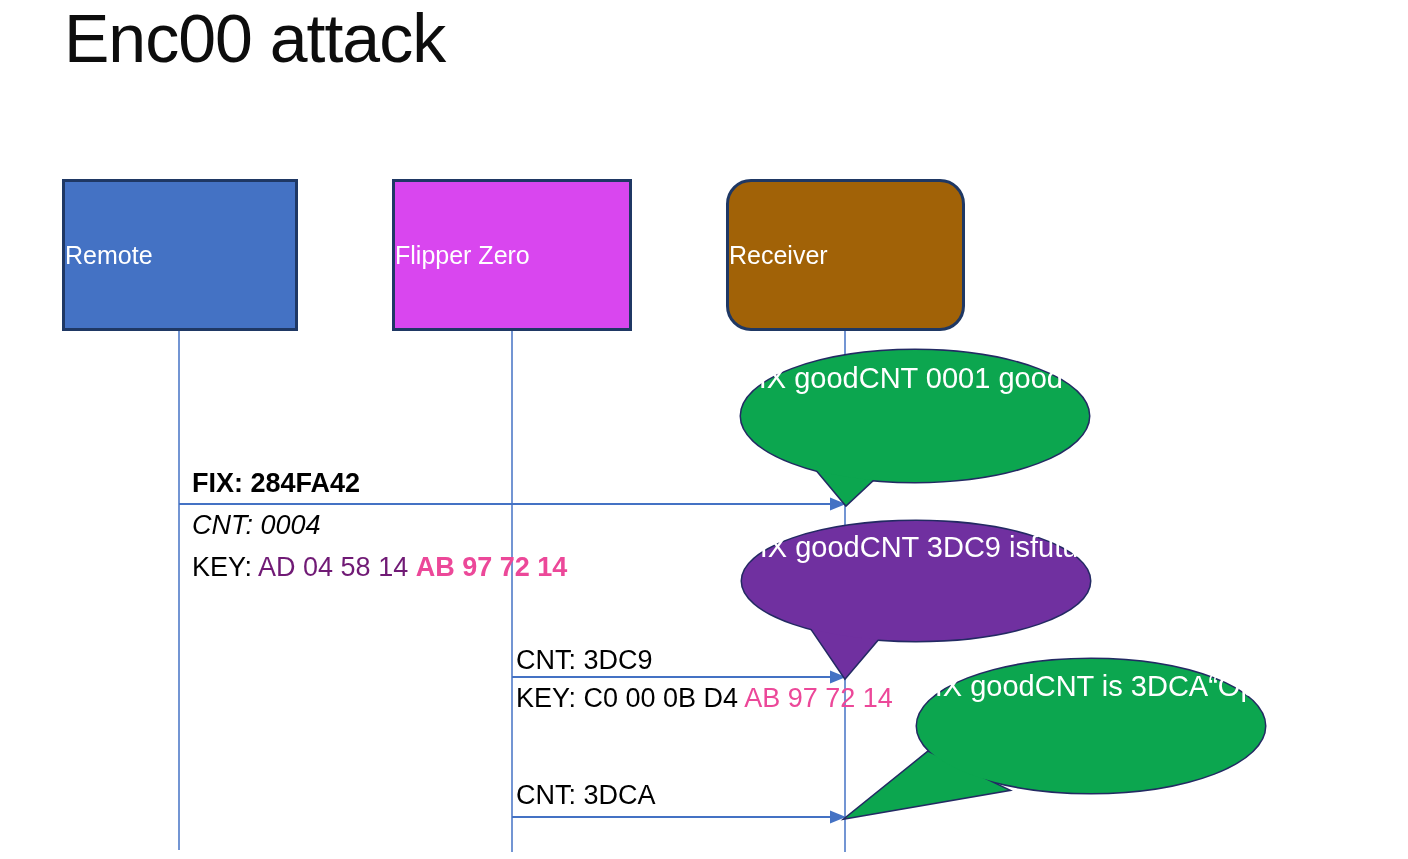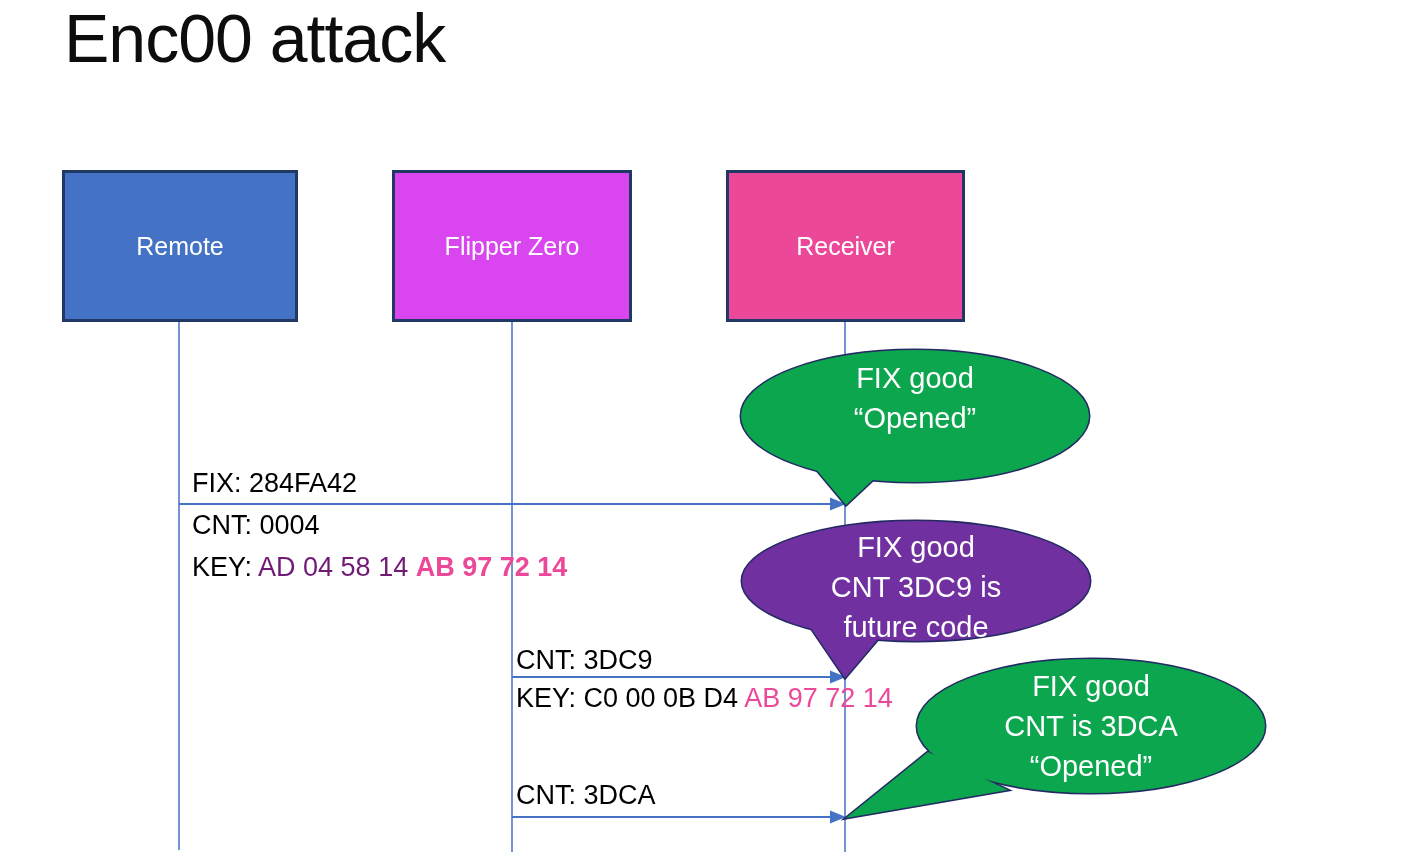--- a/index.html
+++ b/index.html
@@ -10,38 +10,38 @@
     font-family:"Liberation Sans", sans-serif;
     overflow:hidden;
   }
   .title{
     position:absolute;left:64px;top:0;
     font-size:68px;line-height:76px;font-weight:300;
     color:#0d0d0d;letter-spacing:-1px;white-space:nowrap;
   }
   .diagram-svg{position:absolute;left:0;top:0;z-index:1;}
   .actor{
-    position:absolute;top:170px;height:152px;
+    position:absolute;top:179px;height:152px;
     box-sizing:border-box;border:3px solid #1F3864;
-    display:flex;align-items:center;justify-content:center;
+    display:flex;align-items:center;justify-content:flex-start;
     color:#ffffff;font-size:25px;z-index:2;white-space:nowrap;
   }
   .actor.remote{left:62px;width:236px;background:#4472C4;}
   .actor.flipper{left:392px;width:240px;background:#d946ef;}
-  .actor.receiver{left:726px;width:239px;background:#ec4899;}
+  .actor.receiver{left:726px;width:239px;background:#a16207;border-radius:25px;}
   .msg-line{
     position:absolute;z-index:2;
     font-size:27px;line-height:30px;color:#000000;white-space:nowrap;
   }
   .msg-line .red{color:#701a75;}
   .msg-line .green{color:#ec4899;}
   .msg-line .green.bold{font-weight:700;}
   .bubble-text{
     position:absolute;z-index:3;width:348px;
-    display:flex;flex-direction:column;align-items:center;
+    display:flex;flex-direction:row;align-items:center;
     color:#ffffff;font-size:29px;line-height:40px;text-align:center;
     white-space:nowrap;
   }
 </style>
 </head>
 <body>
 
 <div class="canvas">
 
   <div class="title">Enc00 attack</div>
@@ -90,31 +90,32 @@
   <div class="actor remote">
     <span>Remote</span>
   </div>
   <div class="actor flipper">
     <span>Flipper Zero</span>
   </div>
   <div class="actor receiver">
     <span>Receiver</span>
   </div>
 
-  <div class="msg-line" style="left:192px;top:468px;">FIX: 284FA42</div>
-  <div class="msg-line" style="left:192px;top:510px;">CNT: 0004</div>
+  <div class="msg-line" style="left:192px;top:468px;font-weight:bold;">FIX: 284FA42</div>
+  <div class="msg-line" style="left:192px;top:510px;font-style:italic;">CNT: 0004</div>
   <div class="msg-line" style="left:192px;top:552px;"><span>KEY: </span><span class="red">AD 04 58 14 </span><span class="green bold">AB 97 72 14</span></div>
 
   <div class="msg-line" style="left:516px;top:645px;">CNT: 3DC9</div>
   <div class="msg-line" style="left:516px;top:683px;"><span>KEY: C0 00 0B D4 </span><span class="green">AB 97 72 14</span></div>
 
   <div class="msg-line" style="left:516px;top:780px;text-align:right;">CNT: 3DCA</div>
 
   <div class="bubble-text" style="left:741px;top:358px;">
     <div>FIX good</div>
+    <div>CNT 0001 good</div>
     <div>“Opened”</div>
   </div>
   <div class="bubble-text" style="left:742px;top:527px;">
     <div>FIX good</div>
     <div>CNT 3DC9 is</div>
     <div>future code</div>
   </div>
   <div class="bubble-text" style="left:917px;top:666px;">
     <div>FIX good</div>
     <div>CNT is 3DCA</div>

